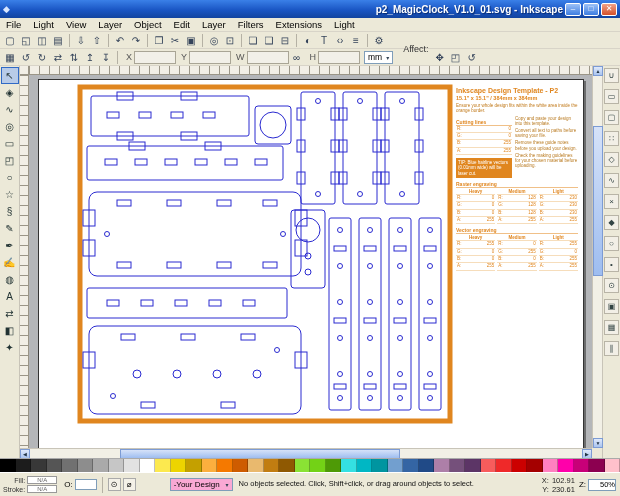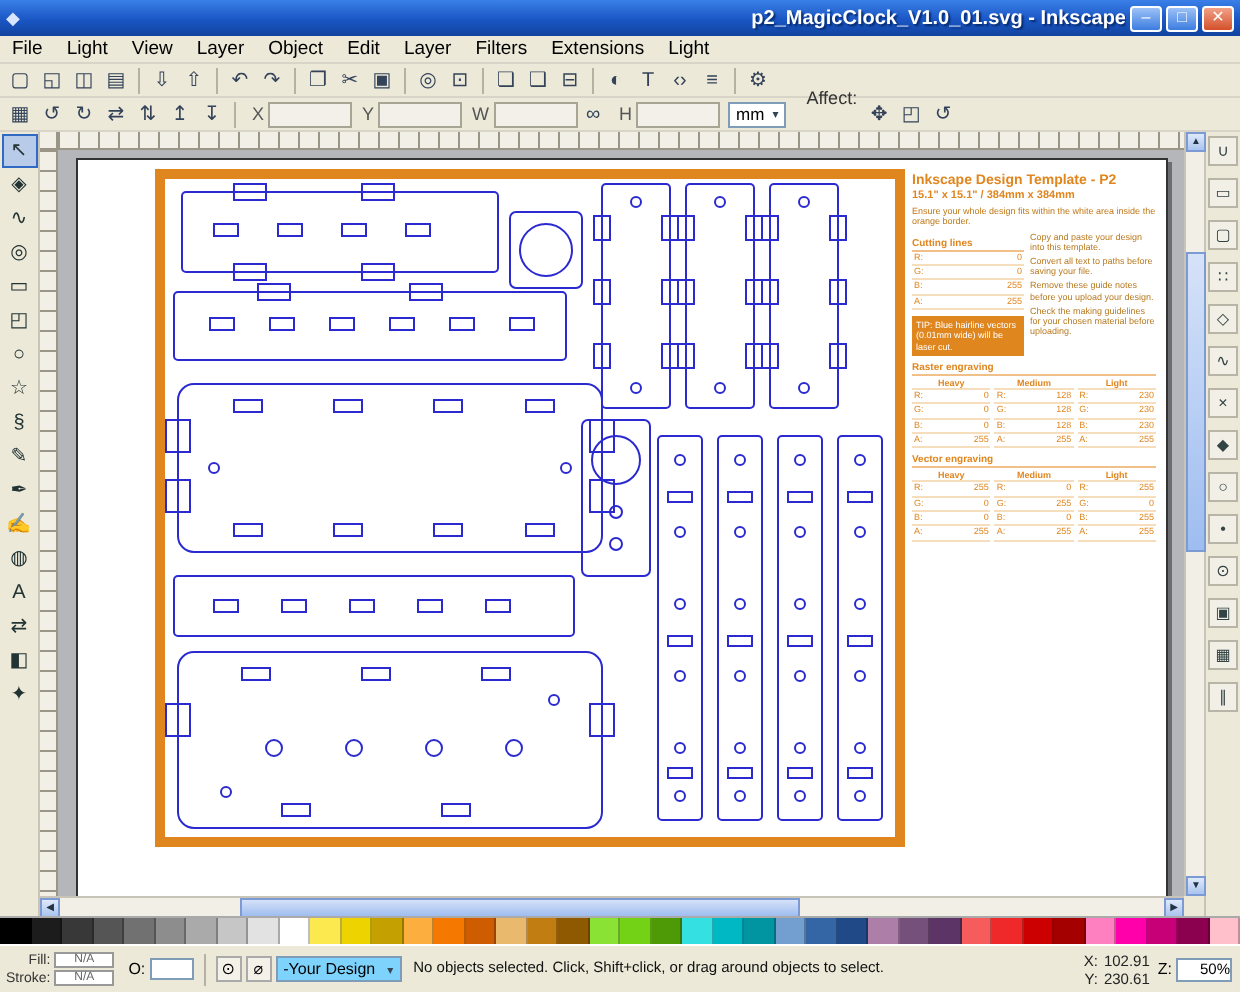--- a/index.html
+++ b/index.html
@@ -77,21 +77,21 @@
 
   
   .statusbar{position:absolute;left:0;top:472px;width:620px;height:24px;background:var(--c-face,#ece9d8);border-top:1px solid #fff;display:flex;align-items:center;gap:2px;font-size:8px;}
   .fs-block{display:grid;grid-template-columns:auto 30px;gap:1px 2px;padding-left:3px;align-items:center;}
   .fs-label{text-align:right;font-size:7px;color:#333;}
   .fs-swatch{height:8px;border:1px solid #999;background:#fff;font-size:6px;line-height:6px;text-align:center;color:#666;}
   .op-block{display:flex;align-items:center;gap:2px;margin-left:5px;}
   .op-field{width:22px;height:11px;border:1px solid #7f9db9;background:#fff;font-family:inherit;font-size:7px;}
   .sb-sep{width:1px;height:16px;background:#b5b1a4;margin:0 3px;}
   .icon-btn{width:13px;height:13px;border:1px solid #aaa;background:#f4f1e8;font-size:8px;line-height:10px;text-align:center;padding:0;font-family:inherit;}
-  .layer-dd{display:flex;align-items:center;border:1px solid #7f9db9;background:#7dd3fc;height:13px;padding:0 3px;font-size:8px;gap:6px;}
+  .layer-dd{display:flex;align-items:center;border:1px solid #7f9db9;background:#f9a8d4;height:13px;padding:0 3px;font-size:8px;gap:6px;margin-left:32px;}
   .sb-msg{flex:1;font-size:7.5px;padding:0 4px;line-height:1.15;color:#111;}
   .coords{display:grid;grid-template-columns:auto auto;gap:0 3px;font-size:7.5px;text-align:right;color:#222;padding-right:2px;}
   .zoom-block{display:flex;align-items:center;gap:2px;padding-right:4px;}
   .zoom-field{width:28px;height:12px;border:1px solid #7f9db9;background:#fff;font-family:inherit;font-size:7.5px;text-align:right;}
 </style>
 </head>
 <body>
 
 <div class="window">
 

